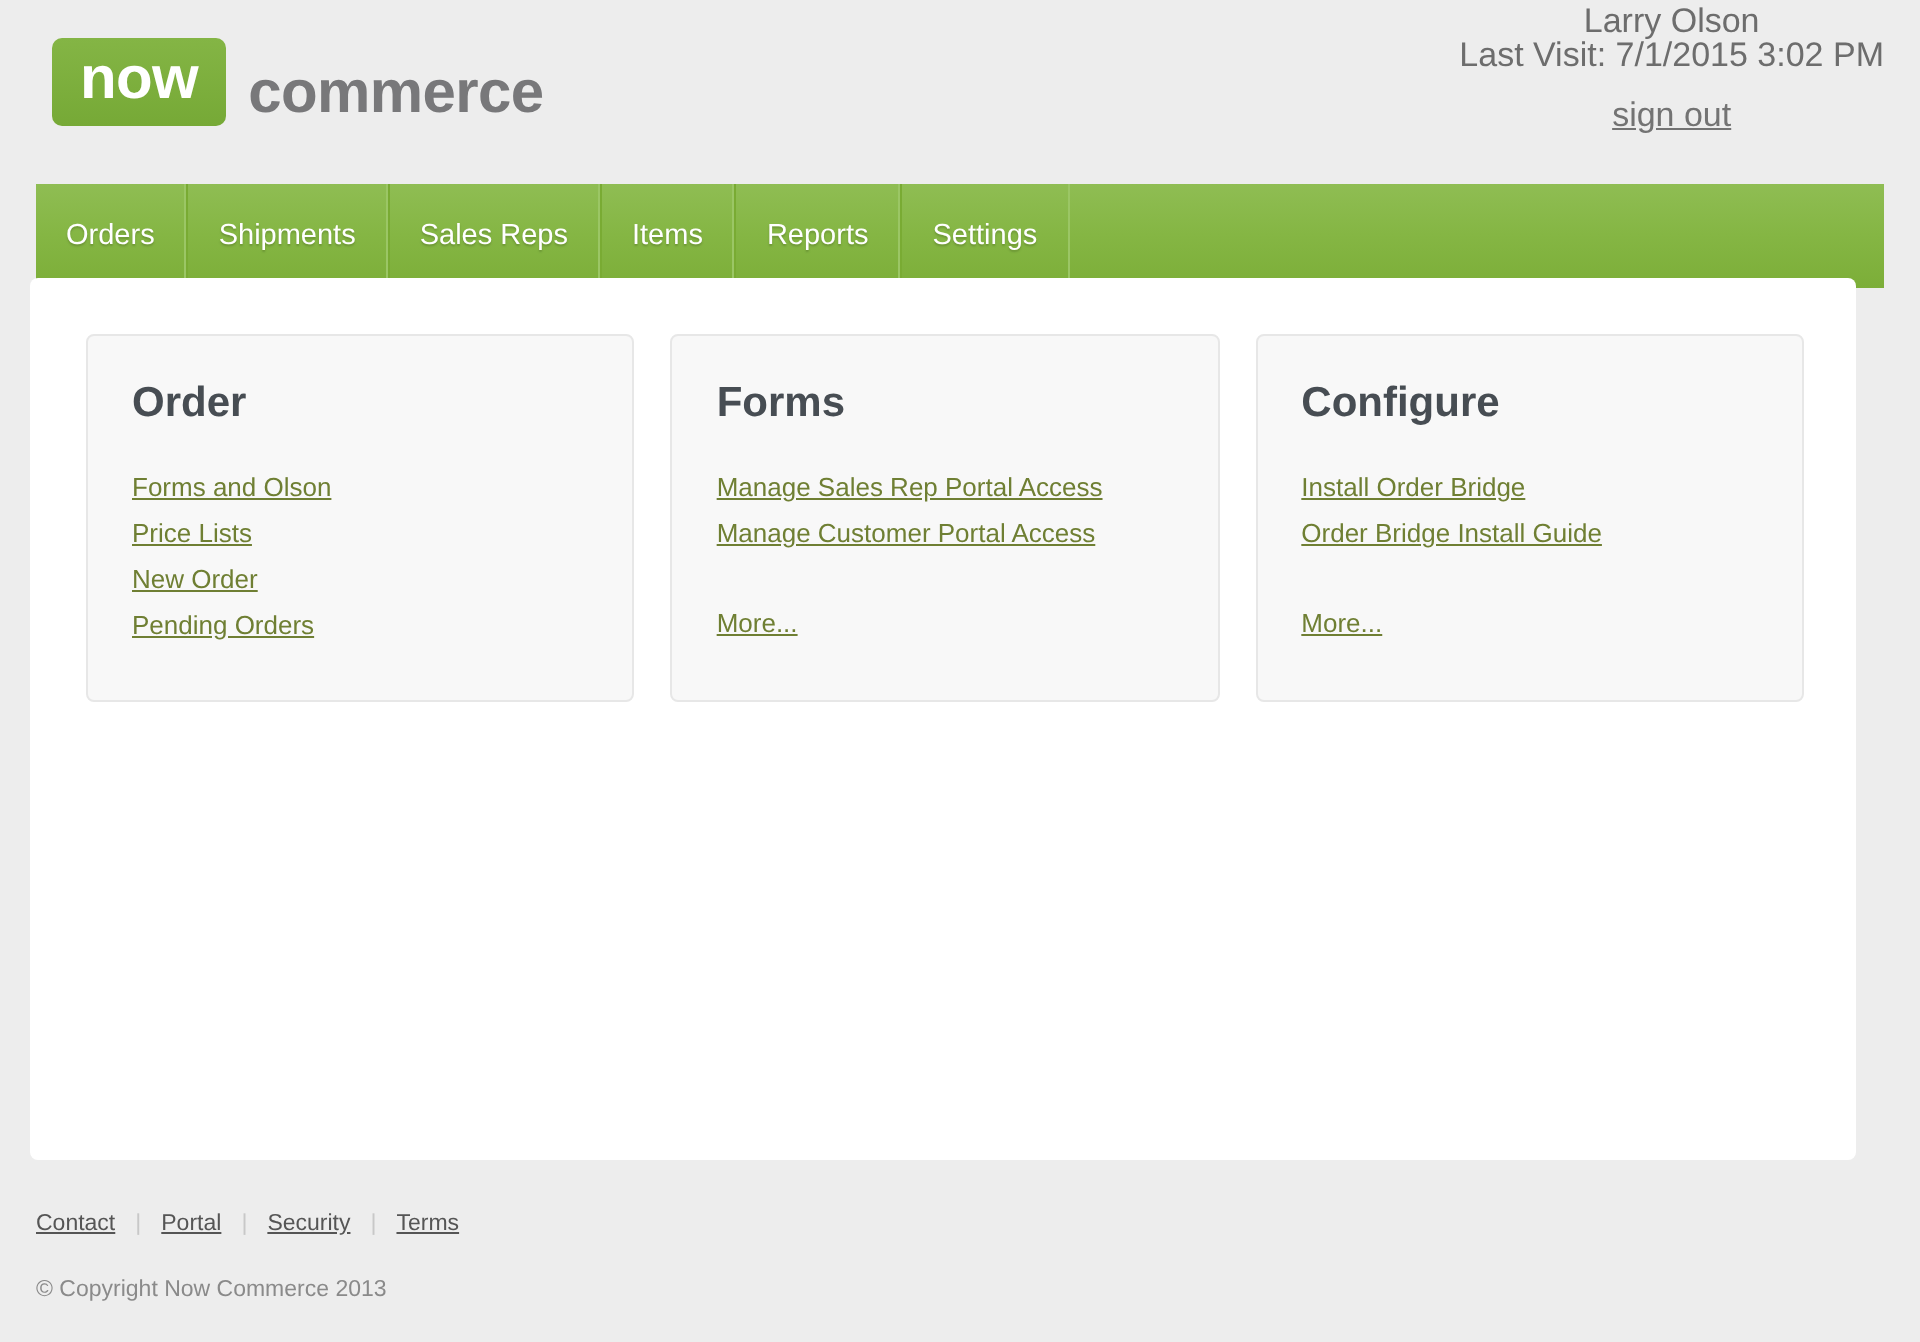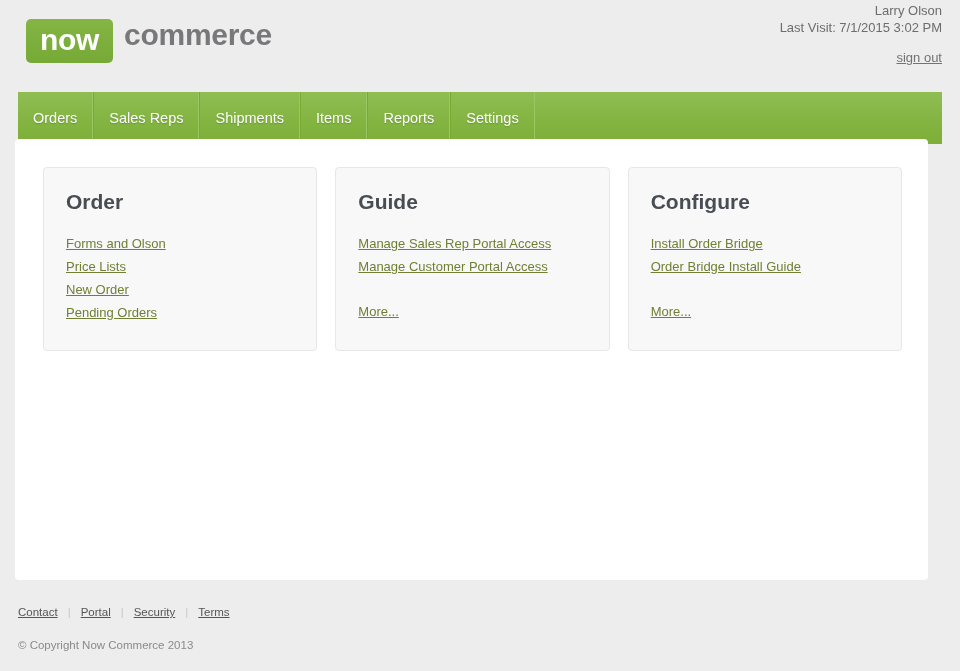--- a/index.html
+++ b/index.html
@@ -28,21 +28,21 @@
   .header {
     position: relative;
     height: 92px;
   }
 
   .logo {
     position: absolute;
     left: 26px;
     top: 19px;
     display: flex;
-    align-items: flex-start;
+    align-items: flex-end;
     height: 44px;
   }
   .logo-mark {
     background: #7db03e;
     background: linear-gradient(180deg, #84b545 0%, #76a936 100%);
     border-radius: 5px;
     padding: 5px 14px 7px 14px;
     display: inline-block;
   }
   .logo-mark-text {
@@ -59,23 +59,23 @@
     font-weight: bold;
     line-height: 32px;
     margin-left: 11px;
     letter-spacing: -0.3px;
   }
 
   .userbox {
     position: absolute;
     right: 18px;
     top: 2px;
-    text-align: right;
+    text-align: center;
     line-height: 17px;
-    font-size: 13px;
+    font-size: 17px;
     color: #6d6d6d;
   }
   .userbox .uname { display: block; }
   .userbox .uvisit { display: block; }
   .userbox a.signout {
     color: #737373;
     text-decoration: underline;
     display: inline-block;
     margin-top: 13px;
   }
@@ -196,43 +196,43 @@
     <div class="userbox">
       <span class="uname">Larry Olson</span>
       <span class="uvisit">Last Visit: 7/1/2015 3:02 PM</span>
       <a href="#" class="signout">sign out</a>
     </div>
 
   </div>
 
   <div class="navbar">
     <a href="#" class="navitem">Orders</a>
+    <a href="#" class="navitem">Shipments</a>
     <a href="#" class="navitem">Sales Reps</a>
-    <a href="#" class="navitem">Shipments</a>
     <a href="#" class="navitem">Items</a>
     <a href="#" class="navitem">Reports</a>
     <a href="#" class="navitem last">Settings</a>
     <span class="nav-filler"></span>
   </div>
 
   <div class="content">
     <div class="panels">
 
       <div class="panel">
         <h2 class="panel-title">Order</h2>
         <div class="panel-links">
           <a href="#">Forms and Olson</a>
           <a href="#">Price Lists</a>
           <a href="#">New Order</a>
           <a href="#">Pending Orders</a>
         </div>
       </div>
 
       <div class="panel">
-        <h2 class="panel-title">Guide</h2>
+        <h2 class="panel-title">Forms</h2>
         <div class="panel-links">
           <a href="#">Manage Sales Rep Portal Access</a>
           <a href="#">Manage Customer Portal Access</a>
           <a href="#" class="spaced">More...</a>
         </div>
       </div>
 
       <div class="panel">
         <h2 class="panel-title">Configure</h2>
         <div class="panel-links">

